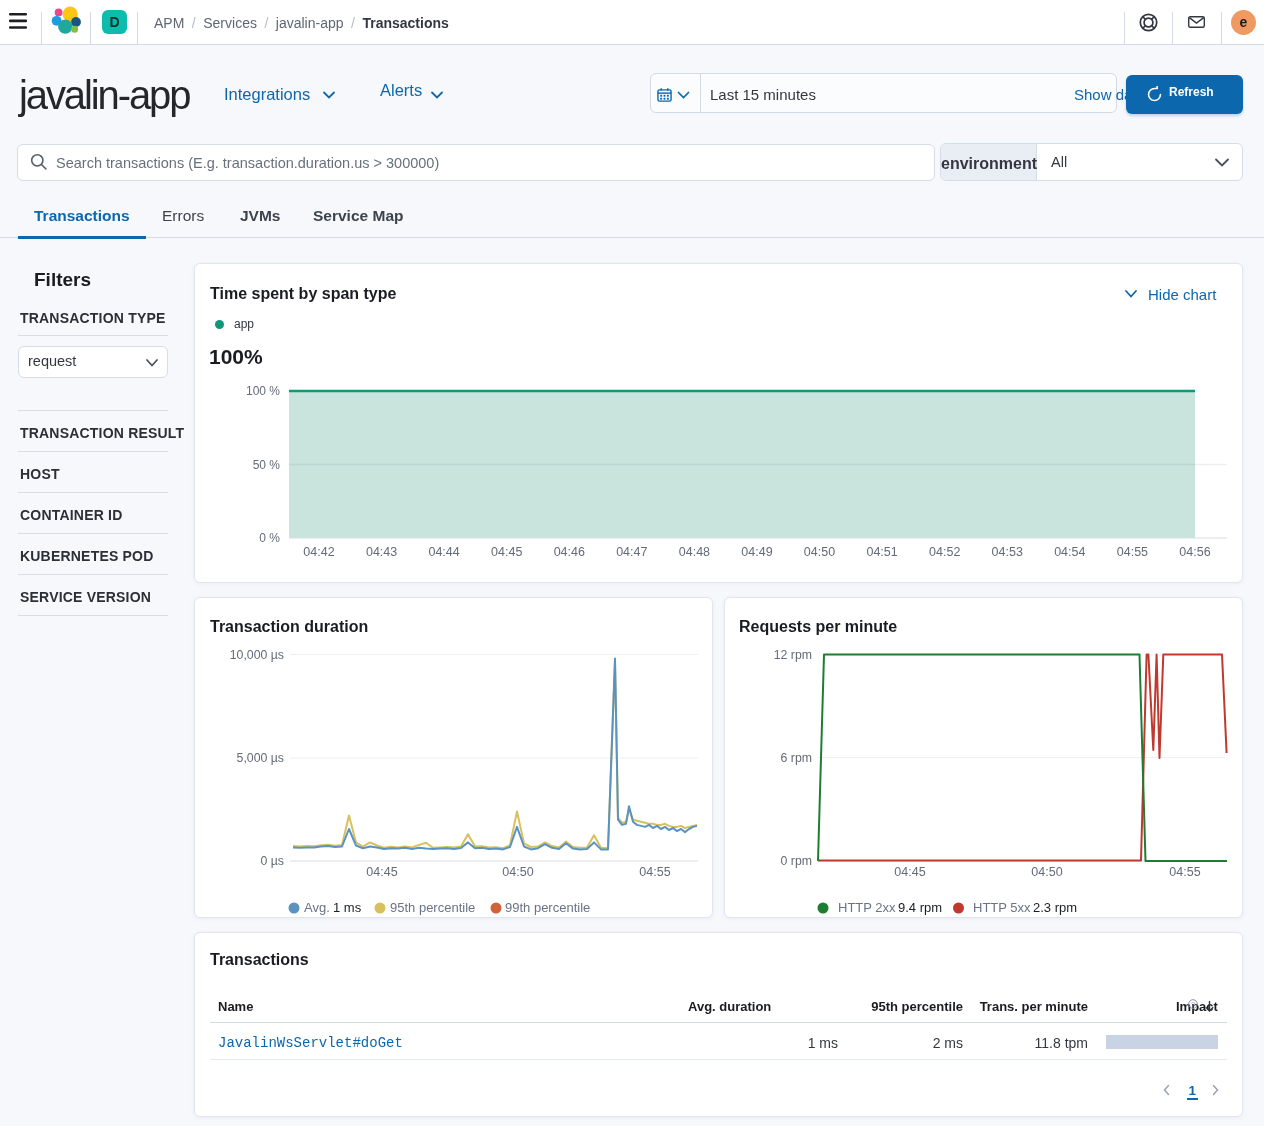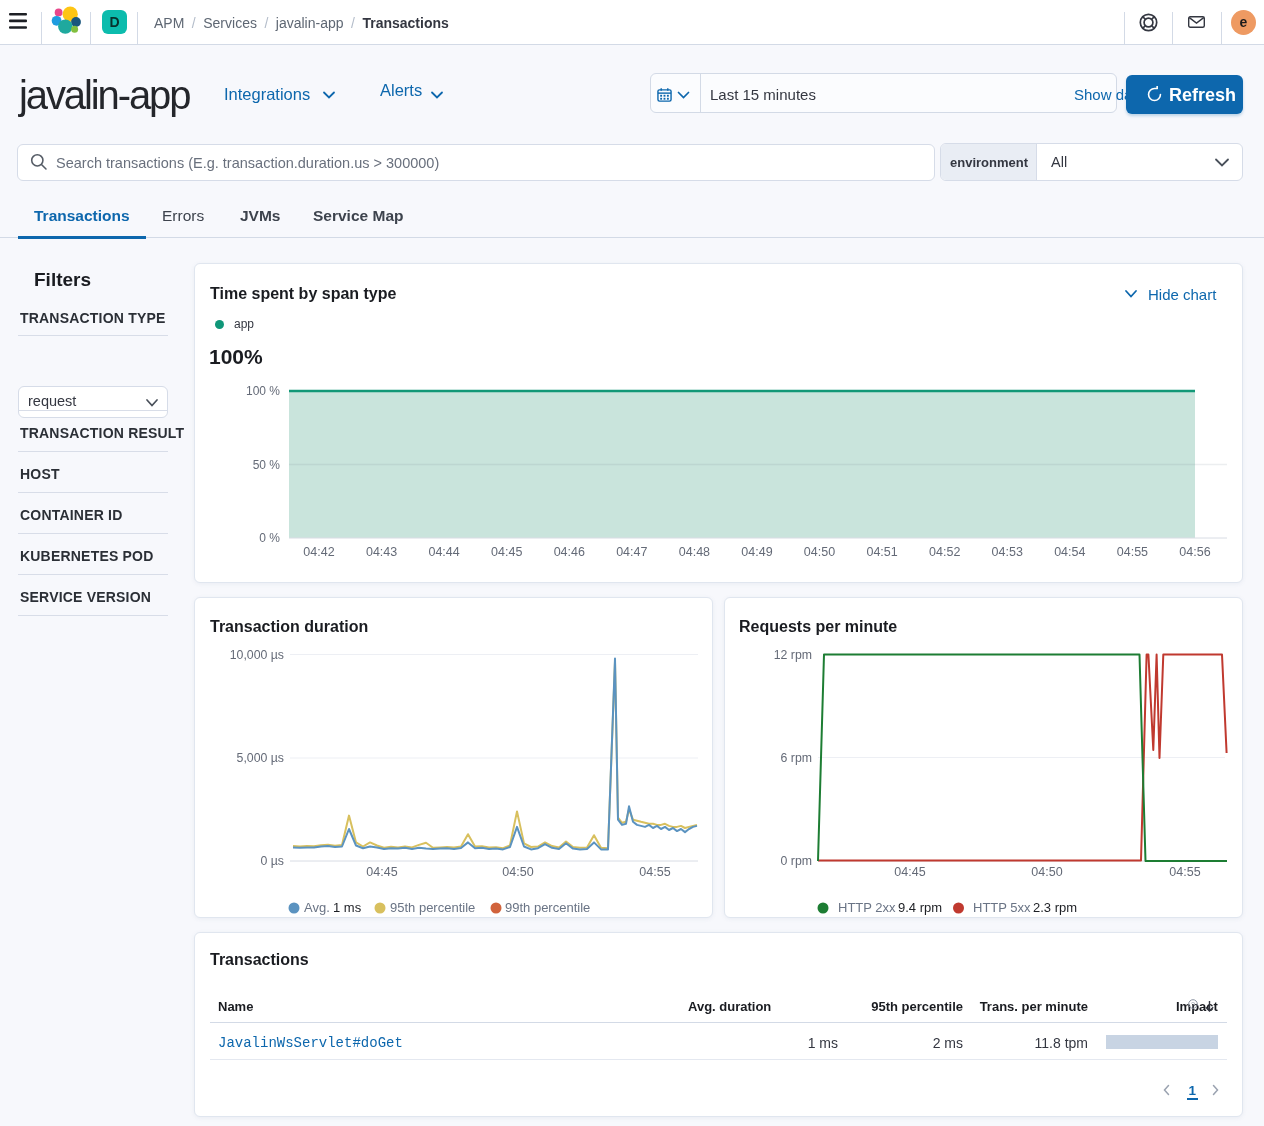--- a/index.html
+++ b/index.html
@@ -101,49 +101,49 @@
     </svg>
   <div class="vsep" style="left:700px; top:74px; height:38px;"></div>
   <div class="abs" style="left:710px; top:86px; font-size:15px; color:#343741;">Last 15 minutes</div>
   <div class="abs blue" style="left:1030px; top:86px; font-size:15px;margin-left:44px;">Show dates</div>
 
   <div class="abs" style="left:1126px; top:75px; width:117px; height:39px; background:#0d67ad; border-radius:6px; box-shadow:0 2px 3px rgba(13,103,173,0.25);"></div>
   <svg class="abs" style="left:1146px; top:86px;" width="17" height="17" viewBox="0 0 16 16">
     <path d="M 13.6 8 A 5.6 5.6 0 1 1 8 2.4 L 10.5 2.4" fill="none" stroke="#fff" stroke-width="1.5" stroke-linecap="round"></path>
     <line x1="10.5" y1="0.2" x2="10.5" y2="2.4" stroke="#fff" stroke-width="1.5" stroke-linecap="round"></line>
   </svg>
-  <div class="abs" style="left:1169px; top:85px; font-size:18px; font-weight:bold; color:#fff;">Refresh</div>
+  <div class="abs" style="left:1169px; top:85px; font-size:12px; font-weight:bold; color:#fff;">Refresh</div>
 
   <div class="abs" style="left:17px; top:144px; width:918px; height:37px; background:#fff; border:1px solid #d6dce8; border-radius:6px;"></div>
   <svg class="abs" style="left:30px; top:153px;" width="18" height="18" viewBox="0 0 16 16">
     <circle cx="6.5" cy="6.5" r="5" fill="none" stroke="#555c66" stroke-width="1.4"></circle>
     <line x1="10.2" y1="10.2" x2="14.2" y2="14.2" stroke="#555c66" stroke-width="1.4" stroke-linecap="round"></line>
   </svg>
   <div class="abs" style="left:56px; top:155px; font-size:14.5px; color:#69707d;">Search transactions (E.g. transaction.duration.us &gt; 300000)</div>
 
   <div class="abs" style="left:940px; top:143px; width:303px; height:38px; background:#fff; border:1px solid #d6dce8; border-radius:6px; overflow:hidden;">
     <div class="abs" style="left:0; top:0; width:96px; height:38px; background:#e9edf4; border-right:1px solid #d6dce8;"></div>
-    <div class="abs" style="left:0; top:11px; width:96px; text-align:center; font-size:13px; font-weight:bold; color:#343741;">environment</div>
+    <div class="abs" style="left:0; top:11px; width:96px; text-align:center; font-size:16px; font-weight:bold; color:#343741;">environment</div>
     <div class="abs" style="left:110px; top:10px; font-size:14.5px; color:#343741;">All</div>
   </div>
   <svg class="abs" style="left:1214px; top:157px;" width="16" height="11" viewBox="0 0 16 11">
       <polyline points="2,2.5 8,8.5 14,2.5" fill="none" stroke="#49505a" stroke-width="1.8" stroke-linecap="round"></polyline>
     </svg>
 
   <div class="abs" style="left:34px; top:207px; font-size:15.5px; font-weight:600; color:#0d67ad;">Transactions</div>
   <div class="abs" style="left:162px; top:207px; font-size:15.5px; font-weight:400; color:#3d434d;">Errors</div>
   <div class="abs" style="left:240px; top:207px; font-size:15.5px; font-weight:600; color:#3d434d;">JVMs</div>
   <div class="abs" style="left:313px; top:207px; font-size:15.5px; font-weight:600; color:#3d434d;">Service Map</div>
   <div class="abs" style="left:0; top:237px; width:1264px; height:1px; background:#d3dae6;"></div>
   <div class="abs" style="left:18px; top:236px; width:128px; height:2.5px; background:#0d67ad;"></div>
 
   <div class="abs" style="left:34px; top:269px; font-size:19px; font-weight:bold; color:#1a1c21;">Filters</div>
   <div class="sideh" style="left:20px; top:310px;">TRANSACTION TYPE</div>
   <div class="sidehr" style="top:335px;"></div>
-  <div class="abs" style="left:18px; top:346px; width:150px; height:32px; background:#fff; border:1px solid #d6dce8; border-radius:6px;margin-top:40px;">
+  <div class="abs" style="left:18px; top:346px; width:150px; height:32px; background:#fff; border:1px solid #d6dce8; border-radius:6px;">
     <div class="abs" style="left:9px; top:6px; font-size:14.5px; color:#343741;">request</div>
     <svg class="abs" style="left:126px; top:11px;" width="14" height="10" viewBox="0 0 14 10">
         <polyline points="2,2 7,7.5 12,2" fill="none" stroke="#49505a" stroke-width="1.7" stroke-linecap="round"></polyline>
       </svg>
   </div>
   <div class="sidehr" style="top:410px;"></div>
   <div class="sideh" style="left:20px; top:425px;">TRANSACTION RESULT</div>
   <div class="sidehr" style="top:451px;"></div>
   <div class="sideh" style="left:20px; top:466px;">HOST</div>
   <div class="sidehr" style="top:492px;"></div>

